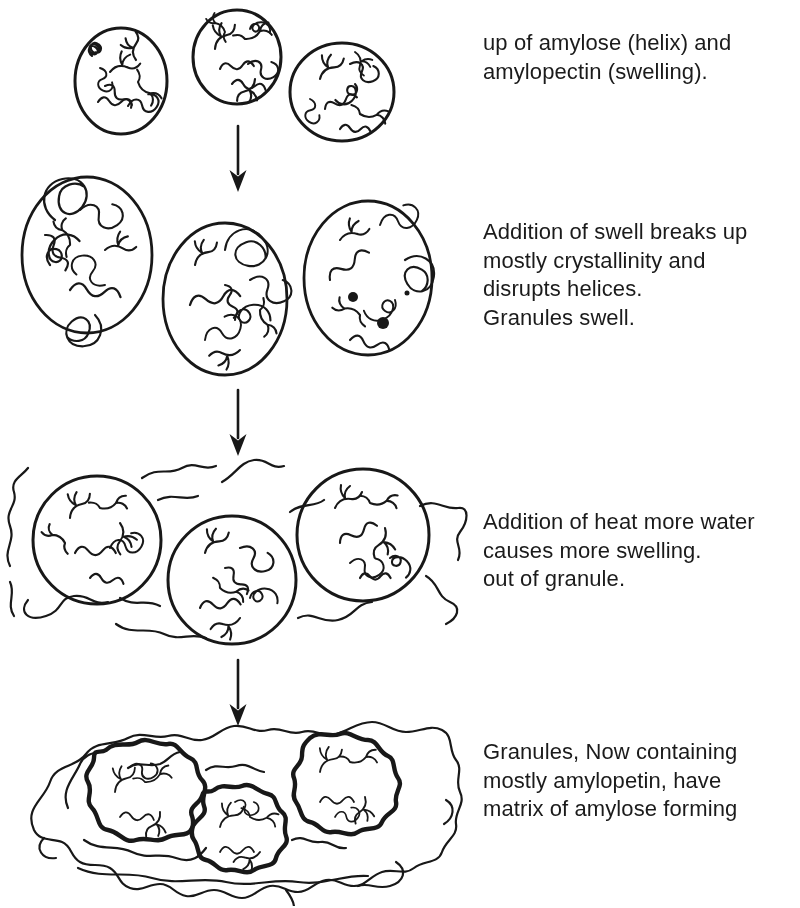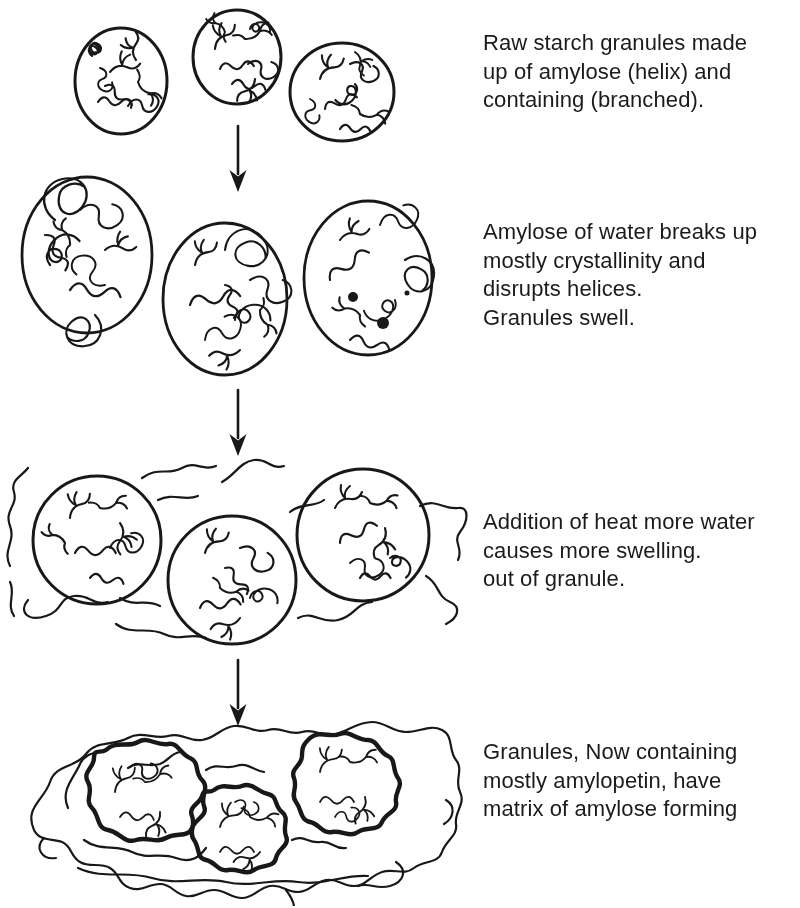--- a/index.html
+++ b/index.html
@@ -218,27 +218,26 @@
       <use href="#sq" class="ink sw21" transform="translate(225,90) rotate(20) scale(0.8)"></use>
       <use href="#fk" class="ink sw18" transform="translate(310,60) rotate(-15)"></use>
       <use href="#fk2" class="ink sw18" transform="translate(340,50) rotate(40)"></use>
       <use href="#wg" class="ink sw18" transform="translate(310,90)"></use>
       <use href="#fk" class="ink sw21" transform="translate(355,85) rotate(140) scale(0.9)"></use>
       <use href="#sq" class="ink sw21" transform="translate(325,105) rotate(-10) scale(0.8)"></use>
     </g>
   </svg>
 
   <div class="caption cap1">
-    <div>Raw starch granules made</div>
     <div>up of amylose (helix) and</div>
-    <div>containing (branched).</div>
+    <div>amylopectin (swelling).</div>
   </div>
 
   <div class="caption cap2">
-    <div>Amylose of water breaks up</div>
+    <div>Addition of swell breaks up</div>
     <div>mostly crystallinity and</div>
     <div>disrupts helices.</div>
     <div>Granules swell.</div>
   </div>
 
   <div class="caption cap3">
     <div>Addition of heat more water</div>
     <div>causes more swelling.</div>
     <div>out of granule.</div>
   </div>

